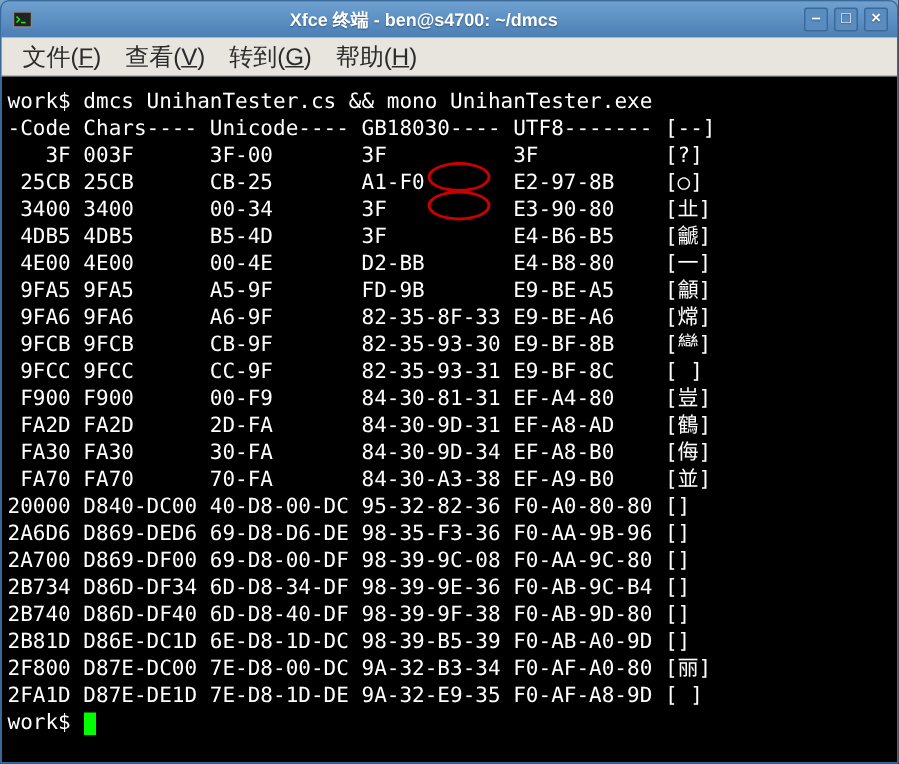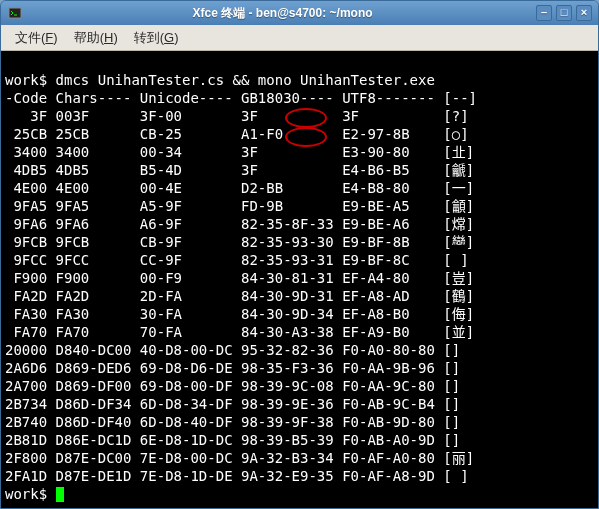--- a/index.html
+++ b/index.html
@@ -57,38 +57,38 @@
   font-size: 11px;
   line-height: 12px;
   text-align: center;
   cursor: pointer;
 }
 .menubar {
   height: 26px;
   background: #e8e5df;
   border-bottom: 1px solid #bdb7a9;
   display: flex;
-  align-items: center;
+  align-items: flex-start;
   padding: 0 6px;
-  font-size: 13px;
+  font-size: 16px;
   color: #2b2b2b;
 }
 .menubar .menu-item {
   padding: 3px 8px;
   cursor: pointer;
 }
 .menubar .menu-item u { text-decoration: underline; }
 .terminal {
   flex: 1;
   background: #000;
   color: #fff;
   font-family: "DejaVu Sans Mono", "Noto Sans Mono CJK SC", monospace;
   font-size: 14px;
   line-height: 18px;
-  padding: 20px 4px;
+  padding: 8px 4px;
   white-space: pre;
   overflow: hidden;
   position: relative;
 }
 .cursor {
   display: inline-block;
   width: 8px;
   height: 15px;
   background: #00ff00;
   vertical-align: text-bottom;
@@ -106,32 +106,33 @@
 <body>
 
 <div class="window">
   <div class="titlebar">
     <span class="icon">
       <svg width="14" height="14" viewBox="0 0 14 14">
           <rect x="1" y="2" width="12" height="10" fill="#222" stroke="#888"></rect>
           <path d="M3 5l2 2-2 2M6 9h3" stroke="#0f0" stroke-width="1" fill="none"></path>
         </svg>
     </span>
-    <span class="title">Xfce 终端 - ben@s4700: ~/mono</span>
+    <span class="title">Xfce 终端 - ben@s4700: ~/dmcs</span>
     <div class="btns">
       <div class="btn">–</div>
       <div class="btn">□</div>
       <div class="btn">×</div>
     </div>
   </div>
 
   <div class="menubar">
     <span class="menu-item">文件(<u>F</u>)</span>
+    <span class="menu-item">查看(<u>V</u>)</span>
+    <span class="menu-item">转到(<u>G</u>)</span>
     <span class="menu-item">帮助(<u>H</u>)</span>
-    <span class="menu-item">转到(<u>G</u>)</span>
   </div>
 
   <div class="terminal"><span><span>work$ </span><span>dmcs UnihanTester.cs &amp;&amp; mono UnihanTester.exe</span></span>
 <span>-Code Chars---- Unicode---- GB18030---- UTF8------- [--]</span>
 <div id="rows">   3F 003F      3F-00       3F          3F          [?]
  25CB 25CB      CB-25       A1-F0       E2-97-8B    [○]
  3400 3400      00-34       3F          E3-90-80    [㐀]
  4DB5 4DB5      B5-4D       3F          E4-B6-B5    [䶵]
  4E00 4E00      00-4E       D2-BB       E4-B8-80    [一]
  9FA5 9FA5      A5-9F       FD-9B       E9-BE-A5    [龥]

